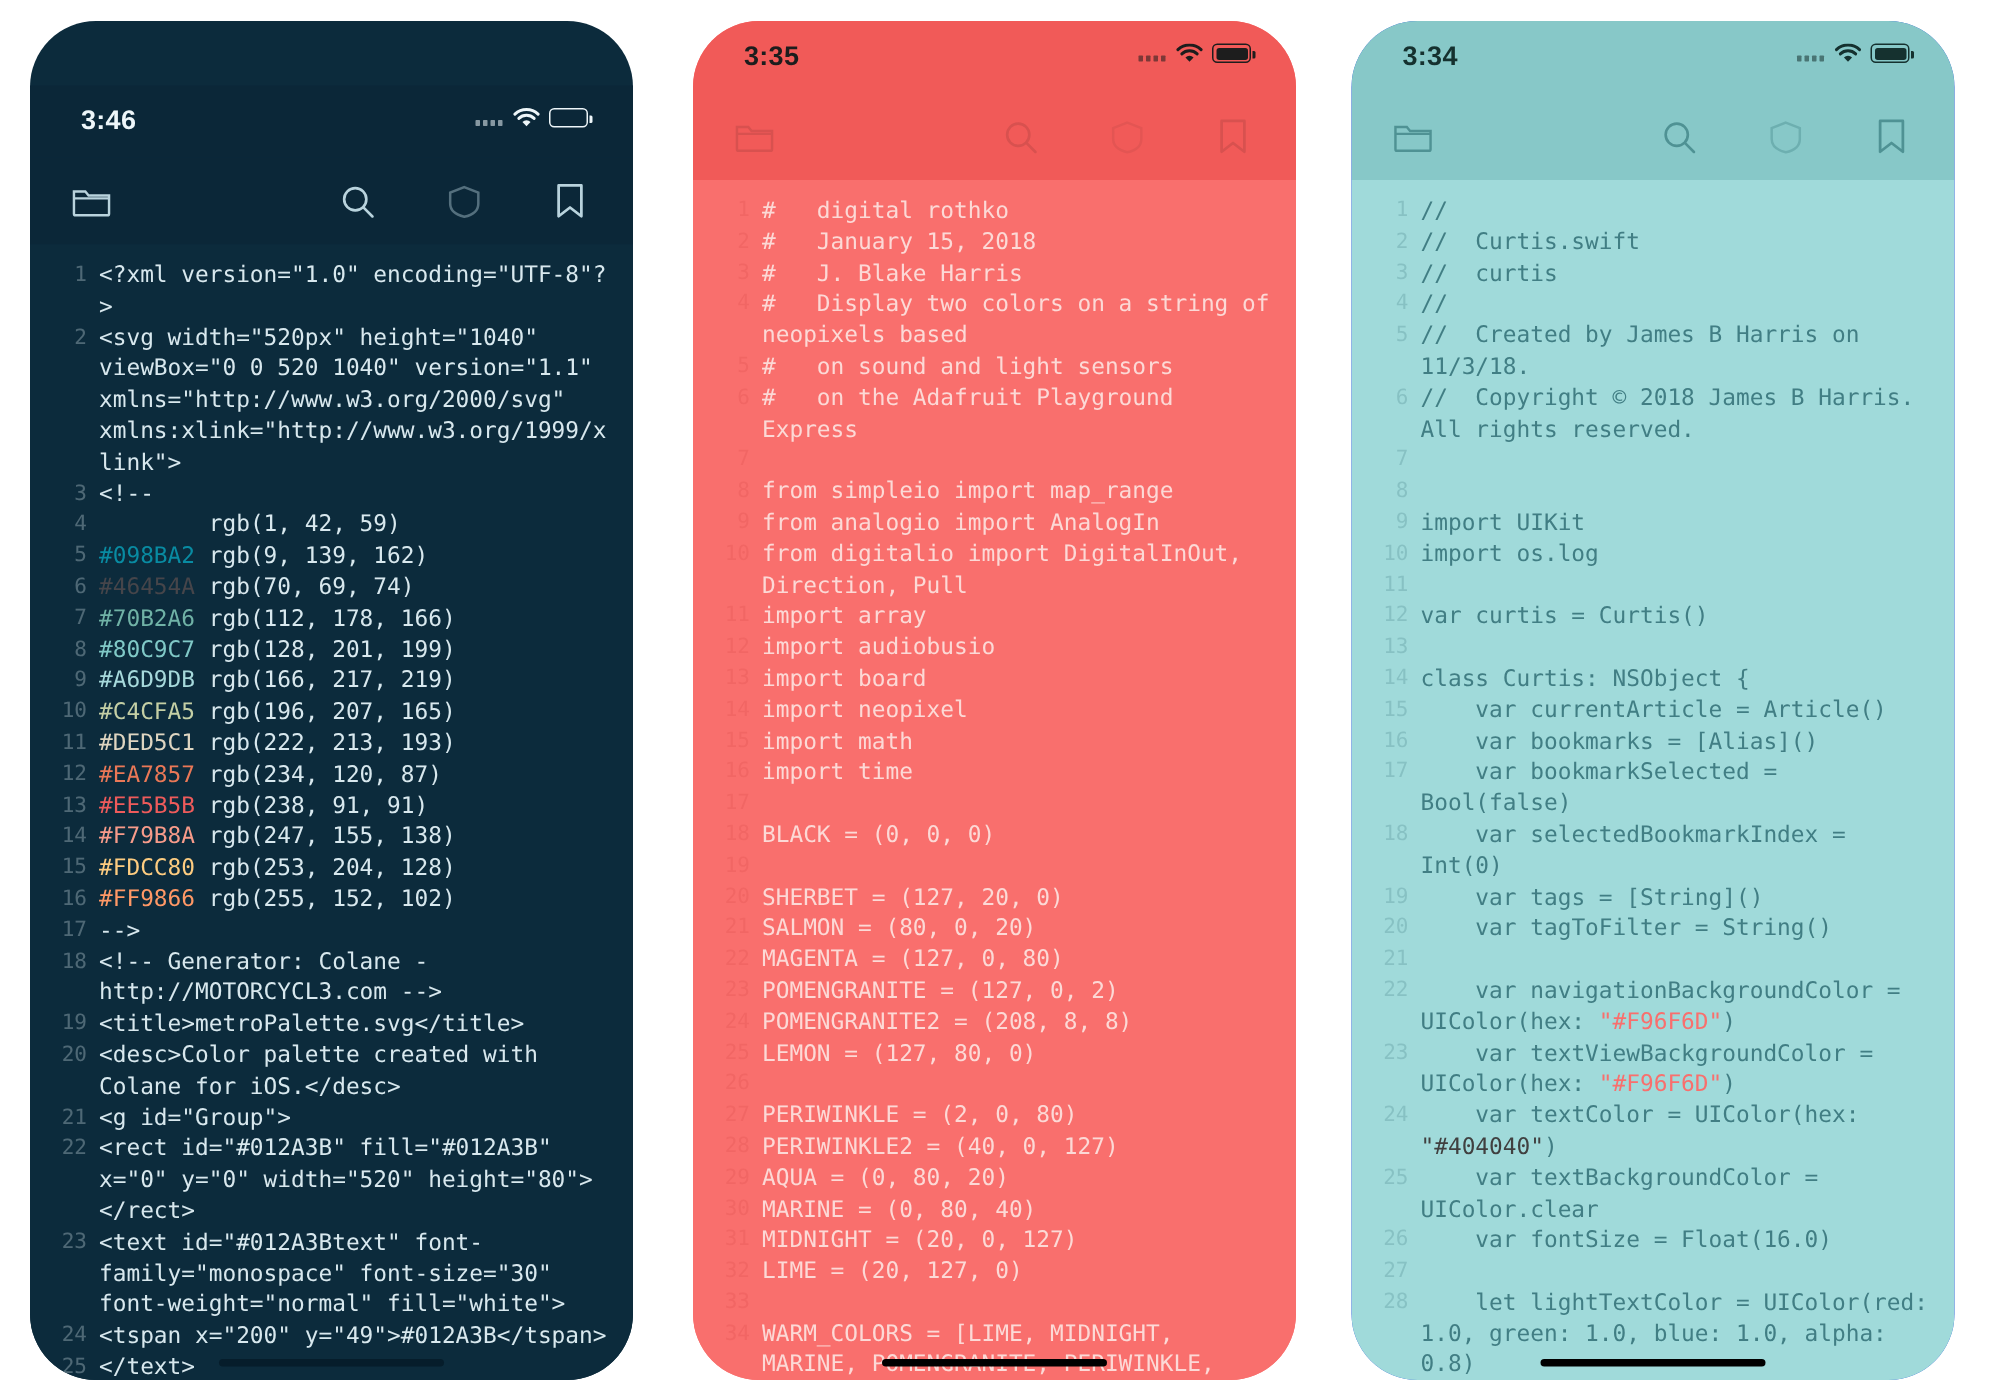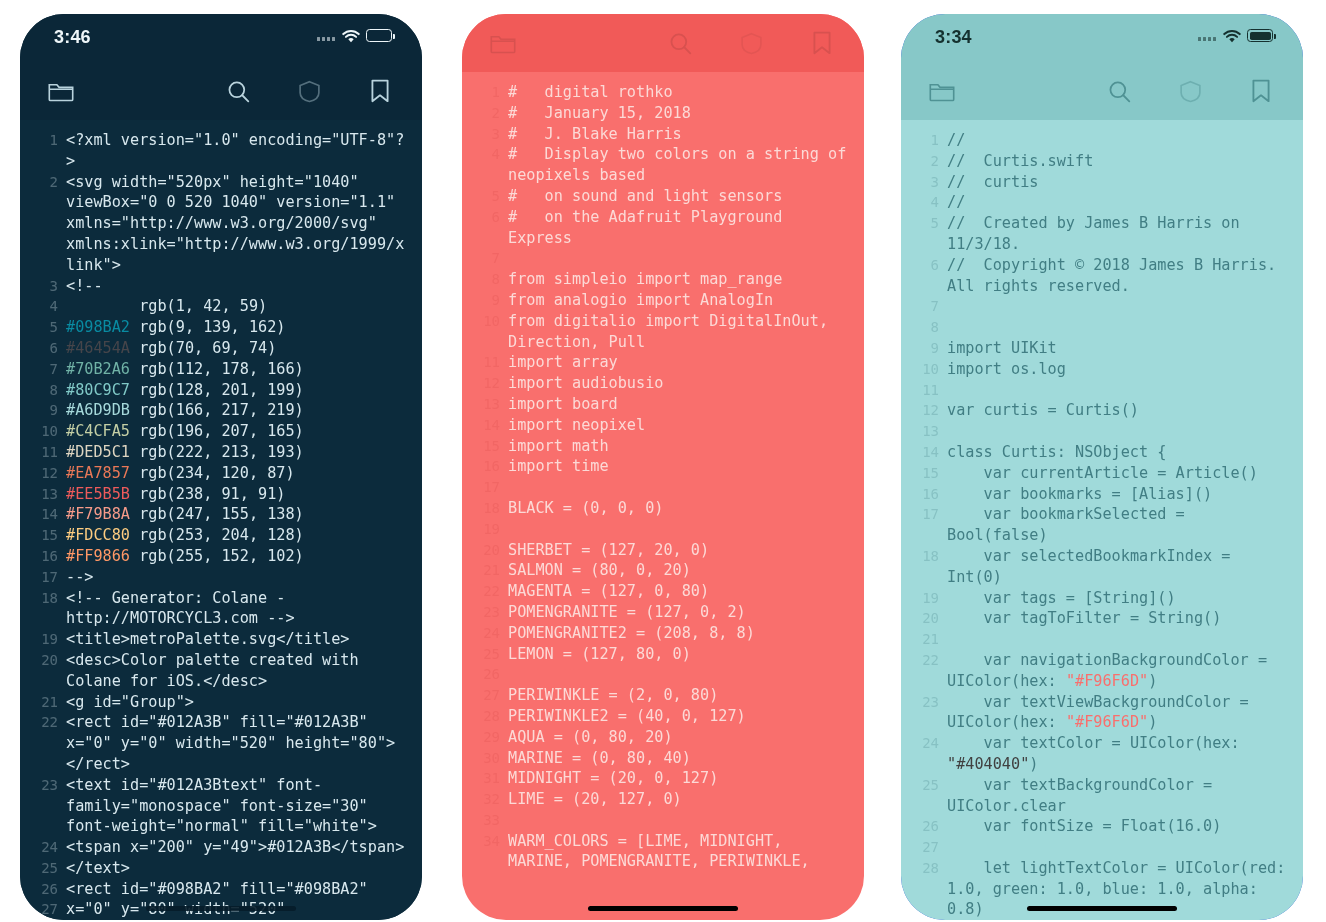--- a/index.html
+++ b/index.html
@@ -67,21 +67,21 @@
   }
   .code{flex:1 1 auto;white-space:pre-wrap;word-break:break-word;}
 
   .home-ind{
     position:absolute;left:50%;transform:translateX(-50%);
     bottom:9px;width:150px;height:5px;border-radius:3px;background:#000;
   }
 
   
   .t1{background:#0c2b3c;color:#cfe3ea;}
-  .t1 .statusbar{background:#0b2738;color:#eef6f9;}
+  .t1 .statusbar{background:#0b2738;color:#eef6f9;margin-top:43px;}
   .t1 .navbar{background:#0b2738;color:#b9d3dd;}
   .t1 .editor{background:#0c2b3c;color:#d8e8ee;}
   .t1 .home-ind{background:#061c29;opacity:.9;}
 
   
   .t2{background:#f96f6d;color:#fbe0de;}
   .t2 .statusbar{background:#f15a58;color:#1d1d1d;}
   .t2 .navbar{background:#f15a58;color:#d8514f;}
   .t2 .editor{background:#f96f6d;color:#fcd9d6;}
   .t2 .editor .ln{opacity:.30;color:#e05250;}
@@ -150,58 +150,22 @@
       </span>
     </div>
 
     <div class="editor"><div class="line"><span class="ln">1</span><span class="code">&lt;?xml version="1.0" encoding="UTF-8"?&gt;</span></div><div class="line"><span class="ln">2</span><span class="code">&lt;svg width="520px" height="1040" viewBox="0 0 520 1040" version="1.1" xmlns="http://www.w3.org/2000/svg" xmlns:xlink="http://www.w3.org/1999/xlink"&gt;</span></div><div class="line"><span class="ln">3</span><span class="code">&lt;!--</span></div><div class="line"><span class="ln">4</span><span class="code">        rgb(1, 42, 59)</span></div><div class="line"><span class="ln">5</span><span class="code"><span class="tok" style="color: rgb(9, 139, 162);">#098BA2</span> rgb(9, 139, 162)</span></div><div class="line"><span class="ln">6</span><span class="code"><span class="tok" style="color: rgb(70, 69, 74);">#46454A</span> rgb(70, 69, 74)</span></div><div class="line"><span class="ln">7</span><span class="code"><span class="tok" style="color: rgb(112, 178, 166);">#70B2A6</span> rgb(112, 178, 166)</span></div><div class="line"><span class="ln">8</span><span class="code"><span class="tok" style="color: rgb(128, 201, 199);">#80C9C7</span> rgb(128, 201, 199)</span></div><div class="line"><span class="ln">9</span><span class="code"><span class="tok" style="color: rgb(166, 217, 219);">#A6D9DB</span> rgb(166, 217, 219)</span></div><div class="line"><span class="ln">10</span><span class="code"><span class="tok" style="color: rgb(196, 207, 165);">#C4CFA5</span> rgb(196, 207, 165)</span></div><div class="line"><span class="ln">11</span><span class="code"><span class="tok" style="color: rgb(222, 213, 193);">#DED5C1</span> rgb(222, 213, 193)</span></div><div class="line"><span class="ln">12</span><span class="code"><span class="tok" style="color: rgb(234, 120, 87);">#EA7857</span> rgb(234, 120, 87)</span></div><div class="line"><span class="ln">13</span><span class="code"><span class="tok" style="color: rgb(238, 91, 91);">#EE5B5B</span> rgb(238, 91, 91)</span></div><div class="line"><span class="ln">14</span><span class="code"><span class="tok" style="color: rgb(247, 155, 138);">#F79B8A</span> rgb(247, 155, 138)</span></div><div class="line"><span class="ln">15</span><span class="code"><span class="tok" style="color: rgb(253, 204, 128);">#FDCC80</span> rgb(253, 204, 128)</span></div><div class="line"><span class="ln">16</span><span class="code"><span class="tok" style="color: rgb(255, 152, 102);">#FF9866</span> rgb(255, 152, 102)</span></div><div class="line"><span class="ln">17</span><span class="code">--&gt;</span></div><div class="line"><span class="ln">18</span><span class="code">&lt;!-- Generator: Colane - http://MOTORCYCL3.com --&gt;</span></div><div class="line"><span class="ln">19</span><span class="code">&lt;title&gt;metroPalette.svg&lt;/title&gt;</span></div><div class="line"><span class="ln">20</span><span class="code">&lt;desc&gt;Color palette created with Colane for iOS.&lt;/desc&gt;</span></div><div class="line"><span class="ln">21</span><span class="code">&lt;g id="Group"&gt;</span></div><div class="line"><span class="ln">22</span><span class="code">&lt;rect id="#012A3B" fill="#012A3B" x="0" y="0" width="520" height="80"&gt;&lt;/rect&gt;</span></div><div class="line"><span class="ln">23</span><span class="code">&lt;text id="#012A3Btext" font-family="monospace" font-size="30" font-weight="normal" fill="white"&gt;</span></div><div class="line"><span class="ln">24</span><span class="code">&lt;tspan x="200" y="49"&gt;#012A3B&lt;/tspan&gt;</span></div><div class="line"><span class="ln">25</span><span class="code">&lt;/text&gt;</span></div><div class="line"><span class="ln">26</span><span class="code">&lt;rect id="#098BA2" fill="#098BA2"</span></div><div class="line"><span class="ln">27</span><span class="code">x="0" y="80" width="520"</span></div></div>
     <div class="home-ind"></div>
   </div>
   </div>
 
   <div class="phone-wrap">
   <div class="phone t2">
-
-    <div class="navbar">
-      <span class="icon">
-        <svg viewBox="0 0 24 20" width="26" height="22">
-              <path d="M1.2 4.2h7l2 2.4h12.6v11.2a1 1 0 0 1-1 1H2.2a1 1 0 0 1-1-1V4.2z" fill="none" stroke="currentColor" stroke-width="1.5"></path>
-              <path d="M1.2 8.4h21.6" stroke="currentColor" stroke-width="1.5" fill="none"></path>
-            </svg>
-      </span>
-      <span class="spacer"></span>
-      <span class="icon">
-        <svg viewBox="0 0 24 24" width="25" height="25">
-              <circle cx="10.4" cy="10.4" r="7.1" fill="none" stroke="currentColor" stroke-width="1.7"></circle>
-              <path d="M15.6 15.6 21.4 21.4" stroke="currentColor" stroke-width="1.7" stroke-linecap="round"></path>
-            </svg>
-      </span>
-      <span class="ic-gap"></span>
-      <span class="icon" style="opacity:.52">
-        <svg viewBox="0 0 24 24" width="25" height="25">
-              <path d="M12 2.6 21 6.2v7c0 4.6-4.1 7.3-9 8.4-4.9-1.1-9-3.8-9-8.4v-7L12 2.6z" fill="none" stroke="currentColor" stroke-width="1.6"></path>
-            </svg>
-      </span>
-      <span class="ic-gap"></span>
-      <span class="icon">
-        <svg viewBox="0 0 20 24" width="24" height="26">
-              <path d="M3 2.4h14v19l-7-5.4-7 5.4v-19z" fill="none" stroke="currentColor" stroke-width="1.7" stroke-linejoin="round"></path>
-            </svg>
-      </span>
-    </div>
-
-    <div class="editor"><div class="line"><span class="ln">1</span><span class="code">#   digital rothko</span></div><div class="line"><span class="ln">2</span><span class="code">#   January 15, 2018</span></div><div class="line"><span class="ln">3</span><span class="code">#   J. Blake Harris</span></div><div class="line"><span class="ln">4</span><span class="code">#   Display two colors on a string of neopixels based</span></div><div class="line"><span class="ln">5</span><span class="code">#   on sound and light sensors</span></div><div class="line"><span class="ln">6</span><span class="code">#   on the Adafruit Playground Express</span></div><div class="line"><span class="ln">7</span><span class="code"></span></div><div class="line"><span class="ln">8</span><span class="code">from simpleio import map_range</span></div><div class="line"><span class="ln">9</span><span class="code">from analogio import AnalogIn</span></div><div class="line"><span class="ln">10</span><span class="code">from digitalio import DigitalInOut, Direction, Pull</span></div><div class="line"><span class="ln">11</span><span class="code">import array</span></div><div class="line"><span class="ln">12</span><span class="code">import audiobusio</span></div><div class="line"><span class="ln">13</span><span class="code">import board</span></div><div class="line"><span class="ln">14</span><span class="code">import neopixel</span></div><div class="line"><span class="ln">15</span><span class="code">import math</span></div><div class="line"><span class="ln">16</span><span class="code">import time</span></div><div class="line"><span class="ln">17</span><span class="code"></span></div><div class="line"><span class="ln">18</span><span class="code">BLACK = (0, 0, 0)</span></div><div class="line"><span class="ln">19</span><span class="code"></span></div><div class="line"><span class="ln">20</span><span class="code">SHERBET = (127, 20, 0)</span></div><div class="line"><span class="ln">21</span><span class="code">SALMON = (80, 0, 20)</span></div><div class="line"><span class="ln">22</span><span class="code">MAGENTA = (127, 0, 80)</span></div><div class="line"><span class="ln">23</span><span class="code">POMENGRANITE = (127, 0, 2)</span></div><div class="line"><span class="ln">24</span><span class="code">POMENGRANITE2 = (208, 8, 8)</span></div><div class="line"><span class="ln">25</span><span class="code">LEMON = (127, 80, 0)</span></div><div class="line"><span class="ln">26</span><span class="code"></span></div><div class="line"><span class="ln">27</span><span class="code">PERIWINKLE = (2, 0, 80)</span></div><div class="line"><span class="ln">28</span><span class="code">PERIWINKLE2 = (40, 0, 127)</span></div><div class="line"><span class="ln">29</span><span class="code">AQUA = (0, 80, 20)</span></div><div class="line"><span class="ln">30</span><span class="code">MARINE = (0, 80, 40)</span></div><div class="line"><span class="ln">31</span><span class="code">MIDNIGHT = (20, 0, 127)</span></div><div class="line"><span class="ln">32</span><span class="code">LIME = (20, 127, 0)</span></div><div class="line"><span class="ln">33</span><span class="code"></span></div><div class="line"><span class="ln">34</span><span class="code">WARM_COLORS = [LIME, MIDNIGHT, MARINE, POMENGRANITE, PERIWINKLE,</span></div></div>
-    <div class="home-ind"></div>
-  </div>
-  </div>
-
-  <div class="phone-wrap p3">
-  <div class="phone t3">
     <div class="statusbar">
-      <div class="clock">3:34</div>
+      <div class="clock">3:35</div>
       <div class="status-right">
         <span class="cell-dots">
               <i></i>
               <i></i>
               <i></i>
               <i></i>
             </span>
         <span class="wifi">
           <svg viewBox="0 0 18 13" width="18" height="13">
                 <path d="M9 12.2 6.3 9.3a3.9 3.9 0 0 1 5.4 0L9 12.2z" fill="currentColor"></path>
@@ -223,31 +187,88 @@
             </svg>
       </span>
       <span class="spacer"></span>
       <span class="icon">
         <svg viewBox="0 0 24 24" width="25" height="25">
               <circle cx="10.4" cy="10.4" r="7.1" fill="none" stroke="currentColor" stroke-width="1.7"></circle>
               <path d="M15.6 15.6 21.4 21.4" stroke="currentColor" stroke-width="1.7" stroke-linecap="round"></path>
             </svg>
       </span>
       <span class="ic-gap"></span>
-      <span class="icon" style="opacity:.45">
+      <span class="icon" style="opacity:.52">
         <svg viewBox="0 0 24 24" width="25" height="25">
               <path d="M12 2.6 21 6.2v7c0 4.6-4.1 7.3-9 8.4-4.9-1.1-9-3.8-9-8.4v-7L12 2.6z" fill="none" stroke="currentColor" stroke-width="1.6"></path>
             </svg>
       </span>
       <span class="ic-gap"></span>
       <span class="icon">
         <svg viewBox="0 0 20 24" width="24" height="26">
               <path d="M3 2.4h14v19l-7-5.4-7 5.4v-19z" fill="none" stroke="currentColor" stroke-width="1.7" stroke-linejoin="round"></path>
             </svg>
       </span>
     </div>
 
+    <div class="editor"><div class="line"><span class="ln">1</span><span class="code">#   digital rothko</span></div><div class="line"><span class="ln">2</span><span class="code">#   January 15, 2018</span></div><div class="line"><span class="ln">3</span><span class="code">#   J. Blake Harris</span></div><div class="line"><span class="ln">4</span><span class="code">#   Display two colors on a string of neopixels based</span></div><div class="line"><span class="ln">5</span><span class="code">#   on sound and light sensors</span></div><div class="line"><span class="ln">6</span><span class="code">#   on the Adafruit Playground Express</span></div><div class="line"><span class="ln">7</span><span class="code"></span></div><div class="line"><span class="ln">8</span><span class="code">from simpleio import map_range</span></div><div class="line"><span class="ln">9</span><span class="code">from analogio import AnalogIn</span></div><div class="line"><span class="ln">10</span><span class="code">from digitalio import DigitalInOut, Direction, Pull</span></div><div class="line"><span class="ln">11</span><span class="code">import array</span></div><div class="line"><span class="ln">12</span><span class="code">import audiobusio</span></div><div class="line"><span class="ln">13</span><span class="code">import board</span></div><div class="line"><span class="ln">14</span><span class="code">import neopixel</span></div><div class="line"><span class="ln">15</span><span class="code">import math</span></div><div class="line"><span class="ln">16</span><span class="code">import time</span></div><div class="line"><span class="ln">17</span><span class="code"></span></div><div class="line"><span class="ln">18</span><span class="code">BLACK = (0, 0, 0)</span></div><div class="line"><span class="ln">19</span><span class="code"></span></div><div class="line"><span class="ln">20</span><span class="code">SHERBET = (127, 20, 0)</span></div><div class="line"><span class="ln">21</span><span class="code">SALMON = (80, 0, 20)</span></div><div class="line"><span class="ln">22</span><span class="code">MAGENTA = (127, 0, 80)</span></div><div class="line"><span class="ln">23</span><span class="code">POMENGRANITE = (127, 0, 2)</span></div><div class="line"><span class="ln">24</span><span class="code">POMENGRANITE2 = (208, 8, 8)</span></div><div class="line"><span class="ln">25</span><span class="code">LEMON = (127, 80, 0)</span></div><div class="line"><span class="ln">26</span><span class="code"></span></div><div class="line"><span class="ln">27</span><span class="code">PERIWINKLE = (2, 0, 80)</span></div><div class="line"><span class="ln">28</span><span class="code">PERIWINKLE2 = (40, 0, 127)</span></div><div class="line"><span class="ln">29</span><span class="code">AQUA = (0, 80, 20)</span></div><div class="line"><span class="ln">30</span><span class="code">MARINE = (0, 80, 40)</span></div><div class="line"><span class="ln">31</span><span class="code">MIDNIGHT = (20, 0, 127)</span></div><div class="line"><span class="ln">32</span><span class="code">LIME = (20, 127, 0)</span></div><div class="line"><span class="ln">33</span><span class="code"></span></div><div class="line"><span class="ln">34</span><span class="code">WARM_COLORS = [LIME, MIDNIGHT, MARINE, POMENGRANITE, PERIWINKLE,</span></div></div>
+    <div class="home-ind"></div>
+  </div>
+  </div>
+
+  <div class="phone-wrap p3">
+  <div class="phone t3">
+    <div class="statusbar">
+      <div class="clock">3:34</div>
+      <div class="status-right">
+        <span class="cell-dots">
+              <i></i>
+              <i></i>
+              <i></i>
+              <i></i>
+            </span>
+        <span class="wifi">
+          <svg viewBox="0 0 18 13" width="18" height="13">
+                <path d="M9 12.2 6.3 9.3a3.9 3.9 0 0 1 5.4 0L9 12.2z" fill="currentColor"></path>
+                <path d="M3.9 6.9a7.4 7.4 0 0 1 10.2 0" stroke="currentColor" stroke-width="2" fill="none" stroke-linecap="round"></path>
+                <path d="M1.3 4.1a11.2 11.2 0 0 1 15.4 0" stroke="currentColor" stroke-width="2" fill="none" stroke-linecap="round"></path>
+              </svg>
+        </span>
+        <span class="batt">
+              <span class="fill" style="right:1.5px"></span>
+            </span>
+      </div>
+    </div>
+
+    <div class="navbar">
+      <span class="icon">
+        <svg viewBox="0 0 24 20" width="26" height="22">
+              <path d="M1.2 4.2h7l2 2.4h12.6v11.2a1 1 0 0 1-1 1H2.2a1 1 0 0 1-1-1V4.2z" fill="none" stroke="currentColor" stroke-width="1.5"></path>
+              <path d="M1.2 8.4h21.6" stroke="currentColor" stroke-width="1.5" fill="none"></path>
+            </svg>
+      </span>
+      <span class="spacer"></span>
+      <span class="icon">
+        <svg viewBox="0 0 24 24" width="25" height="25">
+              <circle cx="10.4" cy="10.4" r="7.1" fill="none" stroke="currentColor" stroke-width="1.7"></circle>
+              <path d="M15.6 15.6 21.4 21.4" stroke="currentColor" stroke-width="1.7" stroke-linecap="round"></path>
+            </svg>
+      </span>
+      <span class="ic-gap"></span>
+      <span class="icon" style="opacity:.45">
+        <svg viewBox="0 0 24 24" width="25" height="25">
+              <path d="M12 2.6 21 6.2v7c0 4.6-4.1 7.3-9 8.4-4.9-1.1-9-3.8-9-8.4v-7L12 2.6z" fill="none" stroke="currentColor" stroke-width="1.6"></path>
+            </svg>
+      </span>
+      <span class="ic-gap"></span>
+      <span class="icon">
+        <svg viewBox="0 0 20 24" width="24" height="26">
+              <path d="M3 2.4h14v19l-7-5.4-7 5.4v-19z" fill="none" stroke="currentColor" stroke-width="1.7" stroke-linejoin="round"></path>
+            </svg>
+      </span>
+    </div>
+
     <div class="editor"><div class="line"><span class="ln">1</span><span class="code">//</span></div><div class="line"><span class="ln">2</span><span class="code">//  Curtis.swift</span></div><div class="line"><span class="ln">3</span><span class="code">//  curtis</span></div><div class="line"><span class="ln">4</span><span class="code">//</span></div><div class="line"><span class="ln">5</span><span class="code">//  Created by James B Harris on 11/3/18.</span></div><div class="line"><span class="ln">6</span><span class="code">//  Copyright © 2018 James B Harris. All rights reserved.</span></div><div class="line"><span class="ln">7</span><span class="code"></span></div><div class="line"><span class="ln">8</span><span class="code"></span></div><div class="line"><span class="ln">9</span><span class="code">import UIKit</span></div><div class="line"><span class="ln">10</span><span class="code">import os.log</span></div><div class="line"><span class="ln">11</span><span class="code"></span></div><div class="line"><span class="ln">12</span><span class="code">var curtis = Curtis()</span></div><div class="line"><span class="ln">13</span><span class="code"></span></div><div class="line"><span class="ln">14</span><span class="code">class Curtis: NSObject {</span></div><div class="line"><span class="ln">15</span><span class="code">    var currentArticle = Article()</span></div><div class="line"><span class="ln">16</span><span class="code">    var bookmarks = [Alias]()</span></div><div class="line"><span class="ln">17</span><span class="code">    var bookmarkSelected = Bool(false)</span></div><div class="line"><span class="ln">18</span><span class="code">    var selectedBookmarkIndex = Int(0)</span></div><div class="line"><span class="ln">19</span><span class="code">    var tags = [String]()</span></div><div class="line"><span class="ln">20</span><span class="code">    var tagToFilter = String()</span></div><div class="line"><span class="ln">21</span><span class="code"></span></div><div class="line"><span class="ln">22</span><span class="code">    var navigationBackgroundColor = UIColor(hex: <span class="tok" style="color: rgb(249, 111, 109);">"#F96F6D"</span>)</span></div><div class="line"><span class="ln">23</span><span class="code">    var textViewBackgroundColor = UIColor(hex: <span class="tok" style="color: rgb(249, 111, 109);">"#F96F6D"</span>)</span></div><div class="line"><span class="ln">24</span><span class="code">    var textColor = UIColor(hex: <span class="tok" style="color: rgb(64, 64, 64);">"#404040"</span>)</span></div><div class="line"><span class="ln">25</span><span class="code">    var textBackgroundColor = UIColor.clear</span></div><div class="line"><span class="ln">26</span><span class="code">    var fontSize = Float(16.0)</span></div><div class="line"><span class="ln">27</span><span class="code"></span></div><div class="line"><span class="ln">28</span><span class="code">    let lightTextColor = UIColor(red: 1.0, green: 1.0, blue: 1.0, alpha: 0.8)</span></div></div>
     <div class="home-ind"></div>
   </div>
   </div>
 
 </div>
 
 </body></html>

